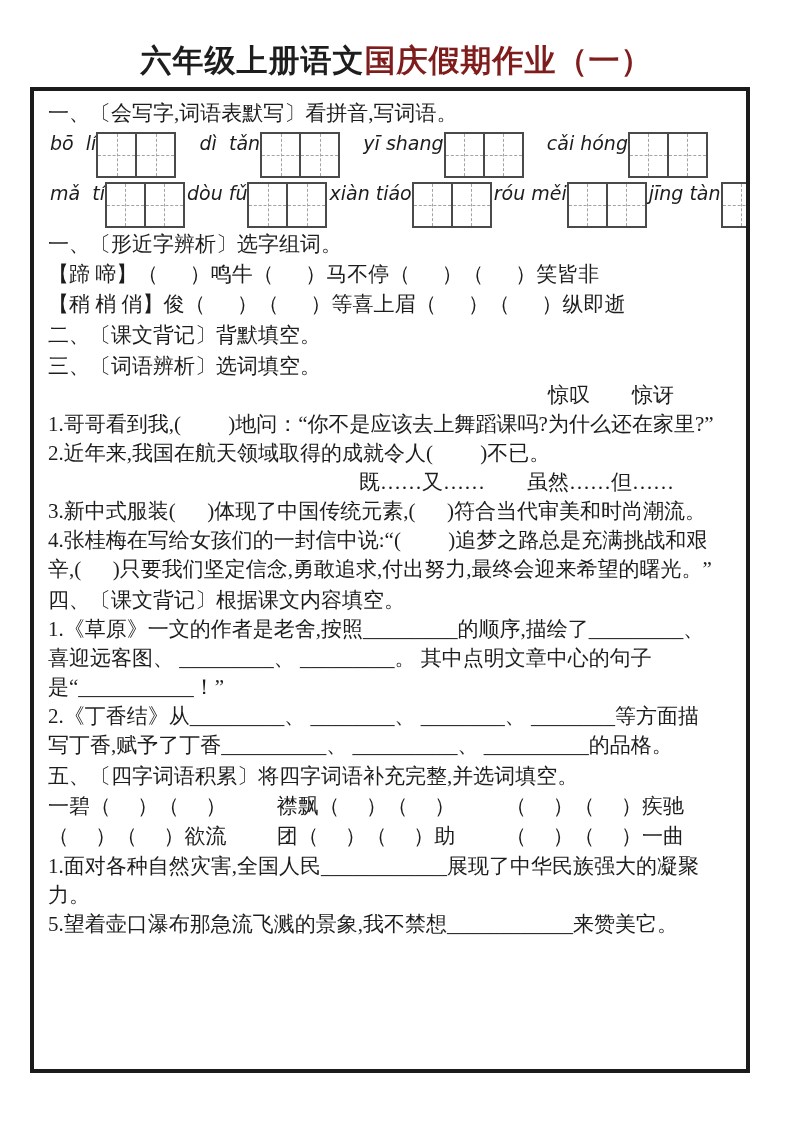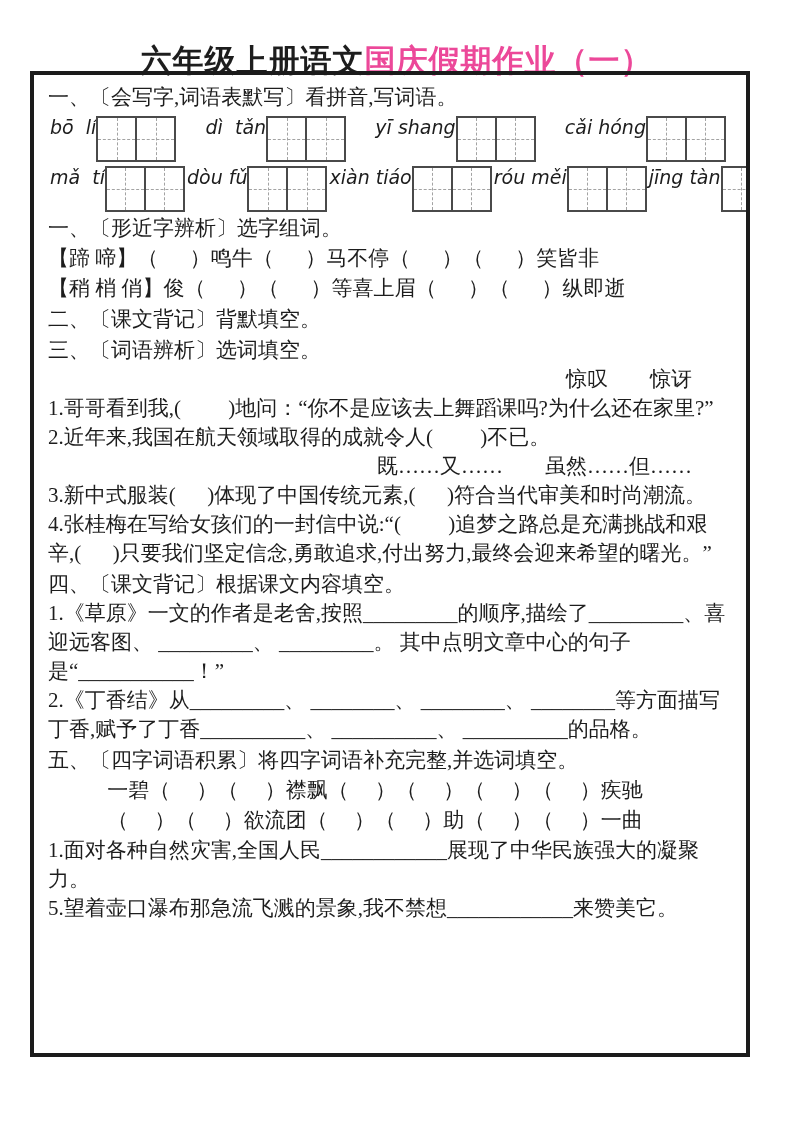--- a/index.html
+++ b/index.html
@@ -6,25 +6,25 @@
   body{
     width:793px;height:1122px;background:#ffffff;position:relative;
     font-family:"Liberation Serif","DejaVu Serif",serif;
     color:#1d1d1d;
   }
   .page-title{
     position:absolute;top:40px;left:0;width:100%;
     text-align:center;font-size:31px;font-weight:700;letter-spacing:1px;
     white-space:nowrap;
   }
-  .page-title .red{color:#ec4899;}
+  .page-title .red{color:#7f1d1d;}
   .worksheet-box{
-    position:absolute;left:30px;top:71px;width:720px;height:986px;
+    position:absolute;left:30px;top:87px;width:720px;height:986px;
     box-sizing:border-box;border:4px solid #1b1b1b;
-    padding:6px 14px 0 14px;overflow:hidden;
+    padding:6px 32px 0 14px;overflow:hidden;
     font-size:21px;line-height:29px;
   }
   .worksheet-box::after{
     content:"";position:absolute;left:-4px;bottom:-4px;width:48%;height:4px;background:#2a2a2a;
   }
   .line{white-space:pre-wrap;}
   .heading{margin-top:2px;}
   .pinyin-row{
     display:flex;justify-content:space-between;
     margin:4px 6px 2px 0;
@@ -46,21 +46,21 @@
   }
   .grid-cell::after{
     content:"";position:absolute;top:50%;left:0;right:0;border-top:1px dashed #a3a3a3;
   }
   .choice-row{
     display:flex;justify-content:flex-start;
     margin:1px 4px 1px 0;white-space:pre;
   }
   .choice-row span{white-space:pre;}
   .idiom-row{
-    display:flex;justify-content:center;
+    display:flex;justify-content:space-between;
     margin:1px 30px 1px 0;white-space:pre;
   }
   .options-line{text-align:right;white-space:pre;margin:0 40px 0 0;}
 </style>
 </head>
 <body>
 
 <div class="page-title"><span>六年级上册语文</span><span class="red">国庆假期作业（一）</span></div>
 
 <div class="worksheet-box">

